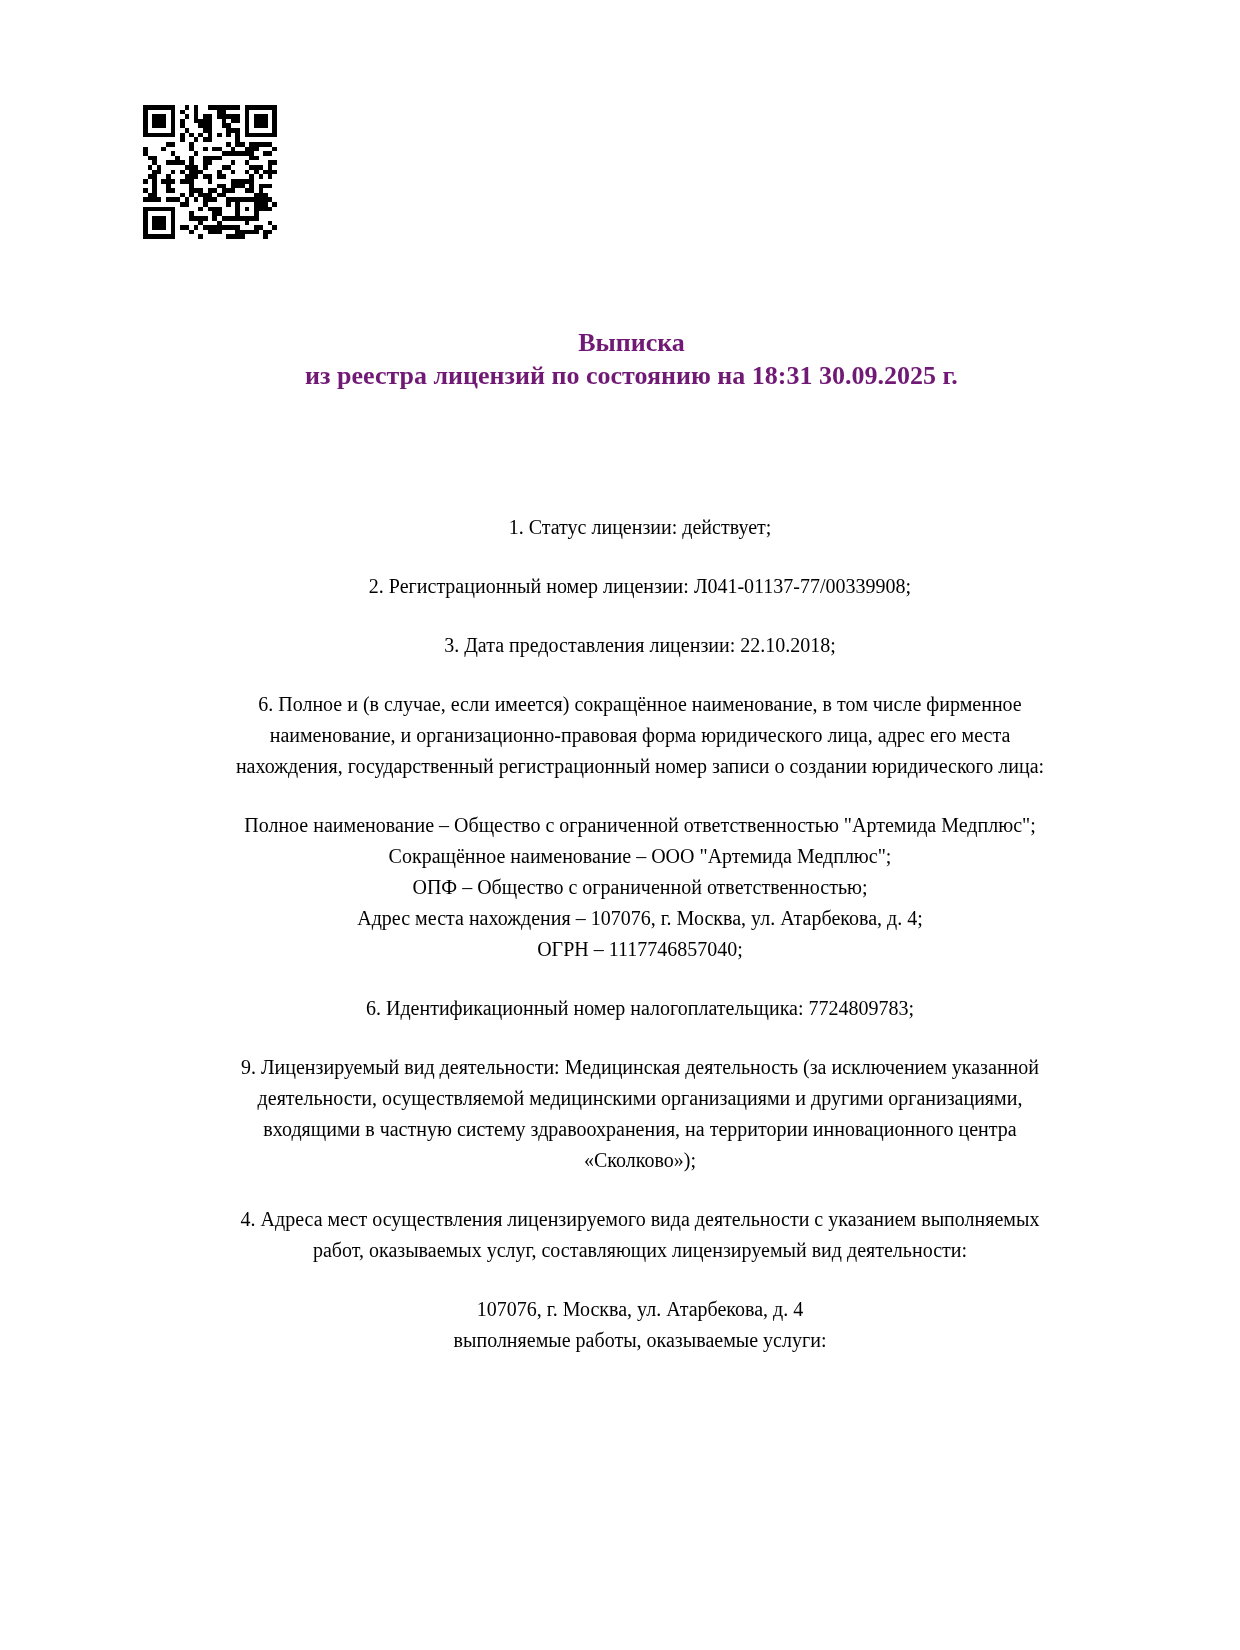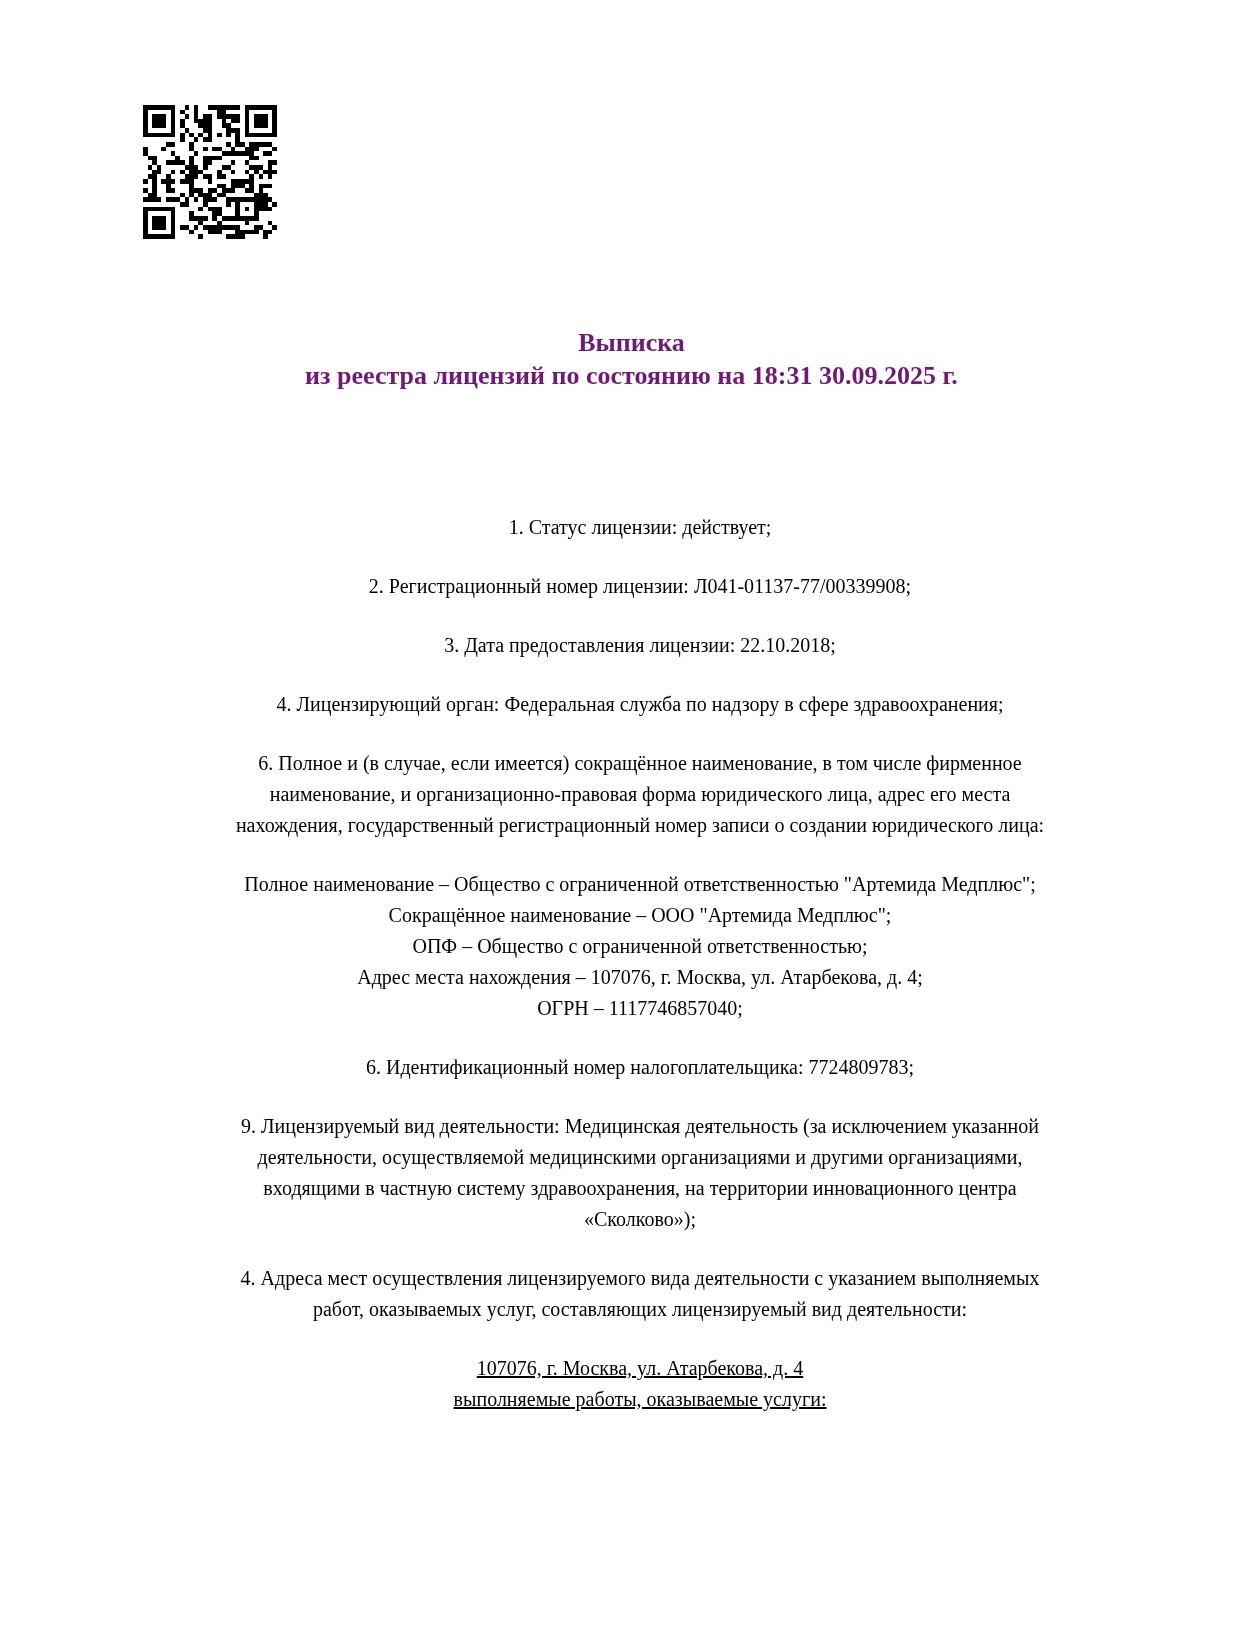--- a/index.html
+++ b/index.html
@@ -53,21 +53,21 @@
     width: 1000px;
   }
   .para {
     margin: 0 0 28px 0;
     font-size: 20px;
     line-height: 31px;
     color: #000000;
   }
   .para .line { white-space: nowrap; text-align: center; }
   
-  .para.gap-lg { margin-bottom: 44px; text-decoration: underline; }
+  .para.gap-lg { margin-bottom: 44px; }
 </style>
 </head>
 <body>
 
 <div class="page">
 
   <div class="qr">
     <svg id="qr-svg" xmlns="http://www.w3.org/2000/svg" viewBox="0 0 29 29" shape-rendering="crispEdges">
         <rect x="0" y="0" width="1" height="1" fill="#000000"></rect>
         <rect x="1" y="0" width="1" height="1" fill="#000000"></rect>
@@ -477,23 +477,20 @@
       <div class="para">
         <div class="line">1. Статус лицензии: действует;</div>
       </div>
       <div class="para">
         <div class="line">2. Регистрационный номер лицензии: Л041-01137-77/00339908;</div>
       </div>
       <div class="para">
         <div class="line">3. Дата предоставления лицензии: 22.10.2018;</div>
       </div>
       <div class="para">
-        <div class="line">4. Лицензирующий орган: Федеральная служба по надзору в сфере здравоохранения;</div>
-      </div>
-      <div class="para">
         <div class="line">6. Полное и (в случае, если имеется) сокращённое наименование, в том числе фирменное</div>
         <div class="line">наименование, и организационно-правовая форма юридического лица, адрес его места</div>
         <div class="line">нахождения, государственный регистрационный номер записи о создании юридического лица:</div>
       </div>
       <div class="para">
         <div class="line">Полное наименование – Общество с ограниченной ответственностью "Артемида Медплюс";</div>
         <div class="line">Сокращённое наименование – ООО "Артемида Медплюс";</div>
         <div class="line">ОПФ – Общество с ограниченной ответственностью;</div>
         <div class="line">Адрес места нахождения – 107076, г. Москва, ул. Атарбекова, д. 4;</div>
         <div class="line">ОГРН – 1117746857040;</div>

